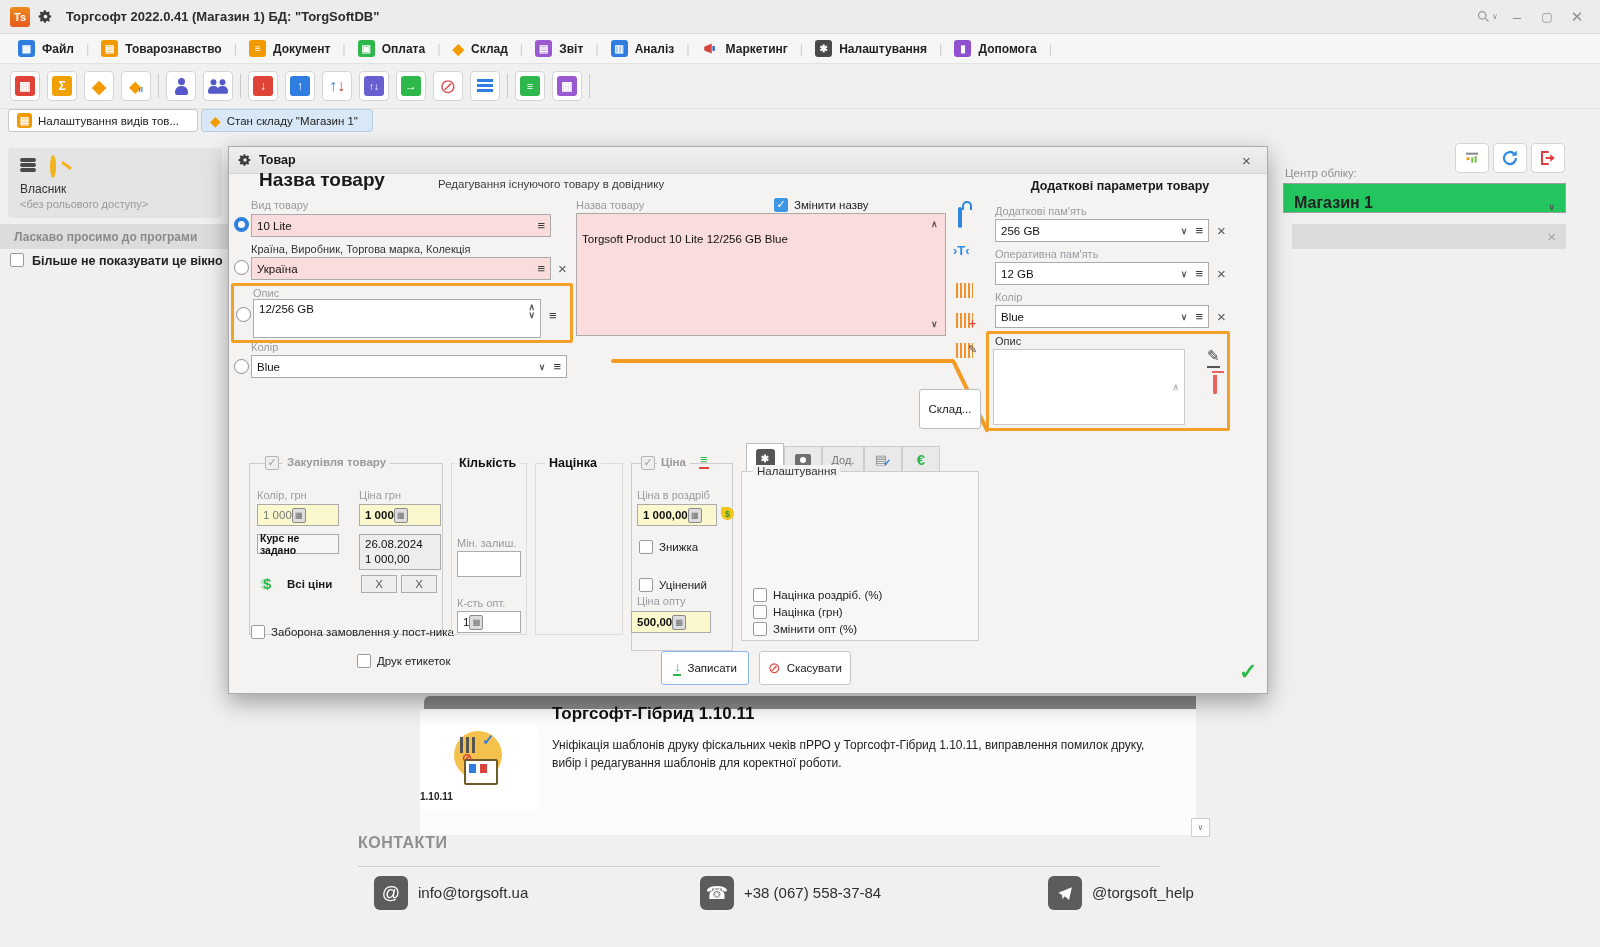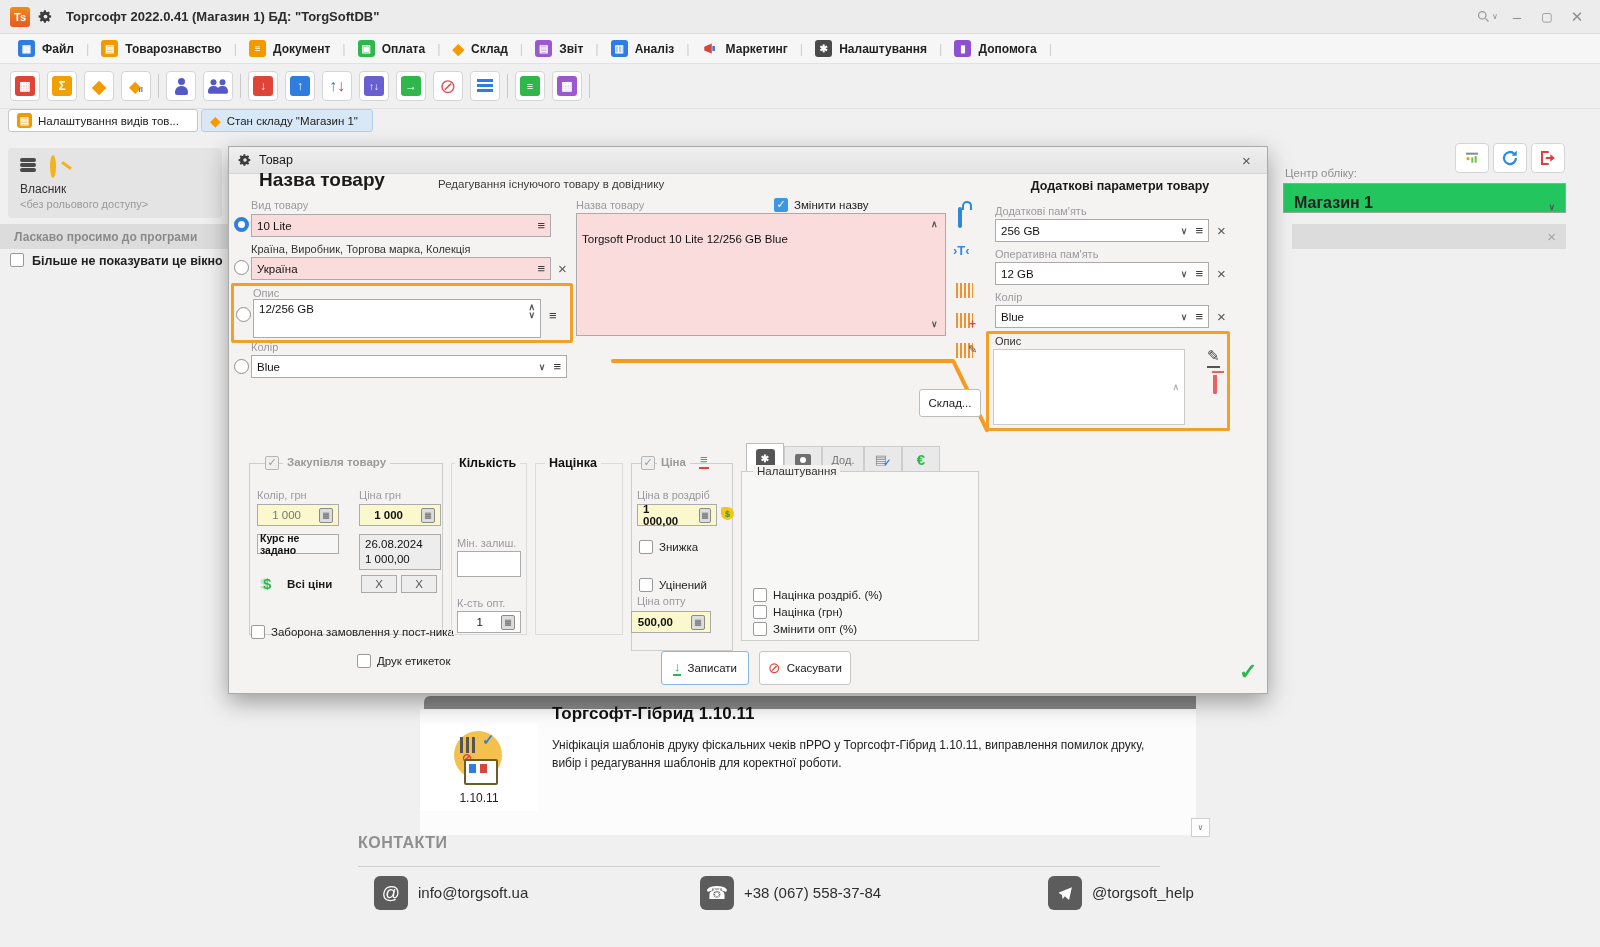--- a/index.html
+++ b/index.html
@@ -19,21 +19,21 @@
   #toolbar{left:0;top:65px;width:1600px;height:43px;background:#f0f0f0;border-bottom:1px solid #e3e3e3}
   .tb{position:absolute;top:6px;width:30px;height:30px;background:#fff;border:1px solid #d5d5d5;border-radius:4px;display:flex;align-items:center;justify-content:center;box-sizing:border-box}
   .tsep{position:absolute;top:9px;width:1px;height:24px;background:#c9c9c9}
   .sq2{width:20px;height:20px;border-radius:3px;display:flex;align-items:center;justify-content:center;color:#fff;font-size:12px;font-weight:bold}
   
   .tab{position:absolute;top:109px;height:23px;background:#fff;border:1px solid #c6c6c6;border-radius:3px;display:flex;align-items:center;gap:6px;padding:0 8px;font-size:11.5px;color:#222;box-sizing:border-box}
   .tab.active{background:#d9e8f6;border-color:#b7cfe6}
   
   .fld{position:absolute;background:#fff;border:1px solid #ababab;font-size:11.5px;color:#111;display:flex;align-items:center;padding:0 5px;box-sizing:border-box}
   .pink{background:#fbdcdc}
-  .yellow{background:#fbf8ce;justify-content:flex-end;gap:18px}
+  .yellow{background:#fbf8ce;gap:0}
   .dl{position:absolute;font-size:11px;color:#9a9aa0;white-space:nowrap}
   .rad{position:absolute;width:15px;height:15px;border-radius:50%;background:#fff;border:1px solid #8f8f8f;box-sizing:border-box}
   .rad.on{border:4px solid #2e80de}
   .cb{position:absolute;width:14px;height:14px;background:#fff;border:1px solid #9a9a9a;border-radius:2px;box-sizing:border-box;font-size:11px;line-height:12px;text-align:center}
   .cb.on{background:#3e97e4;border-color:#3e97e4;color:#fff}
   .cb.dis{background:#efefef;border-color:#b5b5b5;color:#9a9a9a}
   .cb span{display:block;margin-top:-1px}
   .cblbl{position:absolute;font-size:11.5px;color:#222;white-space:nowrap}
   .listico{font-size:13px;font-weight:bold;color:#3c3c3c;line-height:1}
   .chev{font-size:9px;color:#555;font-weight:bold}
@@ -259,21 +259,21 @@
 <div class="a" style="left:420px;top:709px;width:776px;height:126px;background:#fcfcfc"></div>
 <div class="a nw" style="left:552px;top:704px;font-size:17px;font-weight:bold;color:#111">Торгсофт-Гібрид 1.10.11</div>
 <div class="a" style="left:420px;top:723px;width:118px;height:88px;background:#fff">
   <span class="a" style="left:34px;top:8px;width:48px;height:48px;border-radius:50%;background:#f4c14d"></span>
   <span class="a" style="left:40px;top:14px;width:16px;height:16px;background:repeating-linear-gradient(90deg,#555 0 3px,transparent 3px 6px)"></span>
   <span class="a" style="left:62px;top:8px;color:#2f7de1;font-weight:bold;font-size:15px">✓</span>
   <span class="a" style="left:42px;top:28px;color:#d8453c;font-weight:bold;font-size:12px">⊘</span>
   <span class="a" style="left:44px;top:36px;width:30px;height:22px;background:#fff;border:2px solid #6f5b2a;border-radius:2px"></span>
   <span class="a" style="left:49px;top:41px;width:7px;height:9px;background:#2f7de1"></span>
   <span class="a" style="left:60px;top:41px;width:7px;height:9px;background:#d8453c"></span>
-  <div class="a nw" style="left:0;top:68px;width:118px;text-align:center;font-size:12px;font-weight:normal;color:#222">1.10.11</div>
+  <div class="a nw" style="left:0;top:68px;width:118px;text-align:left;font-size:10px;font-weight:bold;color:#222">1.10.11</div>
 </div>
 <div class="a" style="left:552px;top:736px;width:616px;font-size:12px;line-height:1.5;color:#222">Уніфікація шаблонів друку фіскальних чеків пРРО у Торгсофт-Гібрид 1.10.11, виправлення помилок друку, вибір і редагування шаблонів для коректної роботи.</div>
 <div class="a" style="left:1191px;top:818px;width:19px;height:19px;background:#fdfdfd;border:1px solid #cfcfcf;box-sizing:border-box;display:flex;align-items:center;justify-content:center;font-size:8px;color:#777">∨</div>
 
 <div class="a nw" style="left:358px;top:834px;font-size:16px;font-weight:bold;color:#8f8f8f;letter-spacing:.5px">КОНТАКТИ</div>
 <div class="a" style="left:358px;top:866px;width:802px;height:1px;background:#cfcfcf"></div>
 <div class="contact-ico" style="left:374px;top:876px">@</div>
 <div class="ctext" style="left:418px;top:884px">info@torgsoft.ua</div>
 <div class="contact-ico" style="left:700px;top:876px">☎</div>
 <div class="ctext" style="left:744px;top:884px">+38 (067) 558-37-84</div>
@@ -283,21 +283,21 @@
     </svg>
 </div>
 <div class="ctext" style="left:1092px;top:884px">@torgsoft_help</div>
 
 <div id="dialog" class="a">
   <div id="dlg-head">
     <svg class="a" style="left:9px;top:6px" width="14" height="14" viewBox="0 0 24 24">
         <path fill="#3c3c3c" d="M12 8a4 4 0 1 0 0 8a4 4 0 0 0 0-8zm9 5.5v-3l-2.6-.5a7 7 0 0 0-.8-1.9l1.5-2.2-2.1-2.1-2.2 1.5a7 7 0 0 0-1.9-.8L12.5 2h-3l-.5 2.5a7 7 0 0 0-1.9.8L4.9 3.8 2.8 5.9l1.5 2.2a7 7 0 0 0-.8 1.9L1 10.5v3l2.5.5c.2.7.5 1.3.8 1.9l-1.5 2.2 2.1 2.1 2.2-1.5c.6.3 1.2.6 1.9.8l.5 2.5h3l.5-2.5c.7-.2 1.3-.5 1.9-.8l2.2 1.5 2.1-2.1-1.5-2.2c.3-.6.6-1.2.8-1.9l2.5-.5z"></path>
         <circle cx="12" cy="12" r="3" fill="#e8e8e8"></circle>
       </svg>
-    <span class="a nw" style="left:30px;top:6px;font-size:12.5px;font-weight:normal">Товар</span>
+    <span class="a nw" style="left:30px;top:6px;font-size:12.5px;font-weight:bold">Товар</span>
     <span class="a xico" style="left:1013px;top:6px">×</span>
   </div>
 
   
   <div class="a nw" style="left:30px;top:22px;font-size:19px;font-weight:bold">Назва товару</div>
   <div class="a nw" style="left:209px;top:31px;font-size:11.5px;color:#3c3c3c">Редагування існуючого товару в довіднику</div>
 
   
   <div class="dl" style="left:22px;top:52px">Вид товару</div>
   <span class="rad on" style="left:5px;top:70px"></span>
@@ -353,21 +353,21 @@
   <span class="barcode a" style="left:727px;top:166px"></span>
   <span class="a" style="left:740px;top:170px;color:#e04337;font-weight:bold;font-size:12px">+</span>
   <span class="barcode a" style="left:727px;top:196px"></span>
   <span class="a" style="left:739px;top:196px;color:#555;font-size:11px">✎</span>
 
   
   <div class="a" style="left:382px;top:212px;width:344px;height:4px;background:#f59b23;border-radius:2px"></div>
   <div class="a" style="left:726px;top:213px;width:79px;height:4px;background:#f59b23;border-radius:2px;transform:rotate(64deg);transform-origin:0 0"></div>
 
   
-  <div class="a" style="left:690px;top:242px;width:62px;height:28px;background:#fff;border:1px solid #bdbdbd;border-radius:3px;box-sizing:border-box;display:flex;align-items:center;justify-content:center;font-size:11.5px">Склад...</div>
+  <div class="a" style="left:690px;top:242px;width:62px;height:40px;background:#fff;border:1px solid #bdbdbd;border-radius:3px;box-sizing:border-box;display:flex;align-items:center;justify-content:center;font-size:11.5px">Склад...</div>
 
   
   <div class="a nw" style="left:766px;top:32px;width:250px;text-align:center;font-size:12.5px;font-weight:bold">Додаткові параметри товару</div>
 
   <div class="dl" style="left:766px;top:58px">Додаткові пам'ять</div>
   <div class="fld" style="left:766px;top:72px;width:214px;height:23px">
     <span>256 GB</span>
     <span class="chev" style="margin-left:auto;margin-right:8px">∨</span>
     <span class="listico">≡</span>
   </div>

